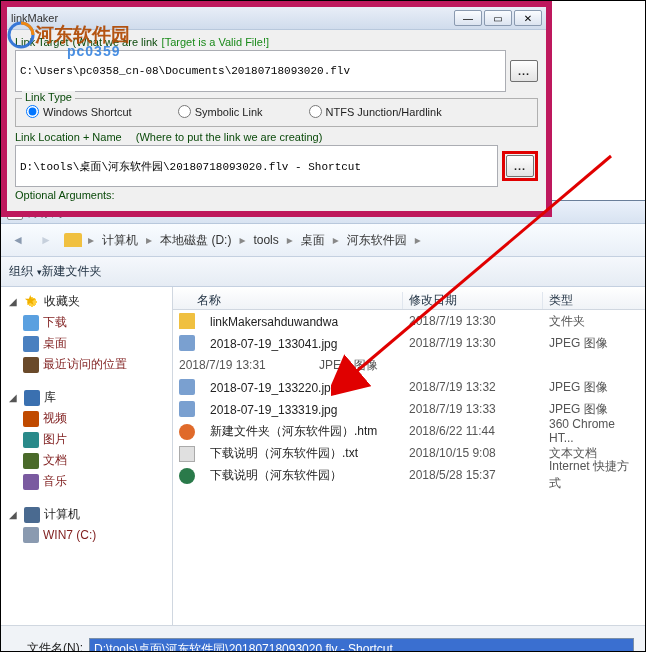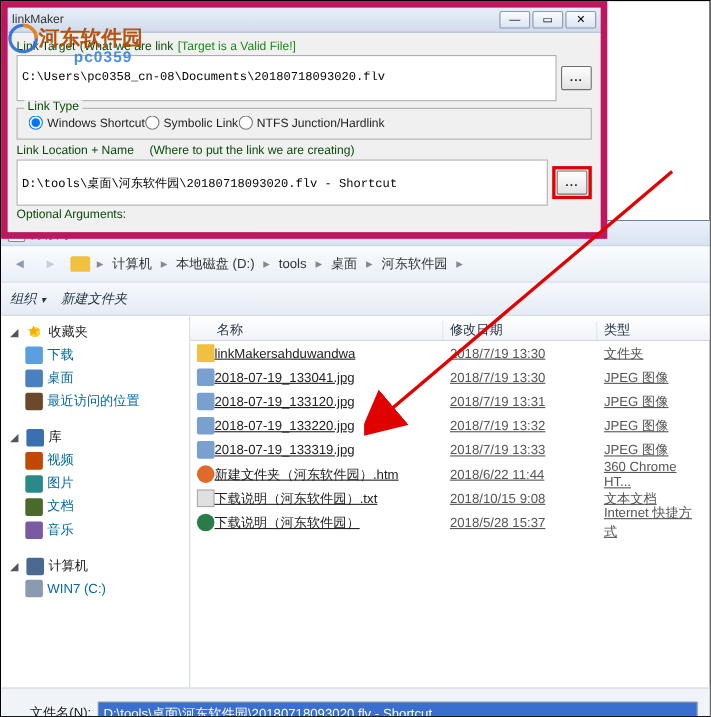--- a/index.html
+++ b/index.html
@@ -12,21 +12,21 @@
 .lm-btns { display: flex; gap: 0; }
 .lm-btn { width: 28px; height: 16px; border: 1px solid #8a9ab0; background: linear-gradient(#fafcff,#dce4f0); font-size: 10px; display: flex; align-items: center; justify-content: center; margin-left: 2px; border-radius: 2px; }
 .lm-body { padding: 4px 8px 8px; background: #f0f0f0; font-family: "Courier New", monospace; font-size: 11px; color: #1e1e1e; }
 .lm-label { color: #0a4a0a; text-align: right; }
 .lm-valid { color: #1a8a1a; }
 .lm-row { margin: 2px 0; display: flex; align-items: center; gap: 4px; }
 .lm-input { flex: 1; height: 20px; border: 1px solid #abadb3; background: #fff; padding: 20px 4px; font-family: "Courier New", monospace; font-size: 11px; }
 .lm-browse { width: 28px; height: 22px; border: 1px solid #707070; background: linear-gradient(#fefefe,#e3e3e3); border-radius: 2px; display: flex; align-items: center; justify-content: center; font-weight: bold; letter-spacing: 1px; }
 .lm-group { border: 1px solid #b0b0b0; margin: 6px 0 4px; padding: 6px 10px 8px; position: relative; }
 .lm-group-title { position: absolute; top: -8px; left: 6px; background: #f0f0f0; padding: 0 3px; color: #0a4a0a; }
-.lm-radios { display: flex; }
+.lm-radios { display: flex; gap: 46px; }
 .lm-radio { display: flex; align-items: center; gap: 4px; }
 .lm-radio input { width: 13px; height: 13px; }
 .lm-highlight { border: 3px solid #e00000; padding: 1px; }
 
 
 .wm { position: absolute; top: 20px; left: 6px; z-index: 3; pointer-events: none; font-size: 22px; color: #2a6fd6; font-weight: bold; opacity: 0.92; display: flex; align-items: center; }
 .wm .wm-text { color: #b04800; font-size: 19px; }
 .wm .wm-num { color: #3a86e0; font-size: 14px; letter-spacing:1px; position:absolute; top:22px; left:60px; }
 
 
@@ -35,29 +35,29 @@
 
 .sa-window { position: absolute; top: 199px; left: 0; right: 0; width: 645px; background: #fff; border-top: 1px solid #6a7f9a; }
 .sa-titlebar { height: 23px; background: linear-gradient(#eaf1fb,#d8e3f1); display: flex; align-items: center; padding: 0 6px; border-bottom: 1px solid #b8c8dc; }
 .sa-title-icon { width: 16px; height: 16px; background: #fff; border: 1px solid #888; border-radius: 2px; margin-right: 4px; }
 .sa-nav { height: 33px; background: linear-gradient(#f9fcff,#e9eff7); display: flex; align-items: center; padding: 0 4px; border-bottom: 1px solid #c4d0e0; }
 .sa-navbtn { width: 26px; height: 24px; border-radius: 4px; display: flex; align-items: center; justify-content: center; margin-right: 2px; color: #8a9ab0; }
 .sa-folder-ico { width: 18px; height: 14px; background: #f0c040; border-radius: 2px 2px 0 0; margin: 0 3px; }
 .sa-crumb { display: flex; align-items: center; gap: 2px; font-size: 12px; color: #333; }
 .sa-crumb span { padding: 2px 3px; }
 .sa-crumb .sep { color: #888; }
-.sa-toolbar { height: 30px; background: linear-gradient(#f5f8fc,#e6ecf4); display: flex; align-items: center; padding: 0 8px; gap: 14px; border-bottom: 1px solid #c4d0e0; font-size: 12px; color: #234; font-style: italic; }
+.sa-toolbar { height: 30px; background: linear-gradient(#f5f8fc,#e6ecf4); display: flex; align-items: center; padding: 0 8px; border-bottom: 1px solid #c4d0e0; font-size: 12px; color: #234; }
 .sa-toolbar .btn { display: flex; align-items: center; gap: 4px; }
 .sa-toolbar .chev { font-size: 9px; }
 
 .sa-main { display: flex; height: 338px; }
 .sa-side { width: 172px; border-right: 1px solid #d0d7e0; overflow: hidden; }
 .sa-side-scroll { height: 100%; overflow-y: auto; }
 .sa-group { padding: 4px 4px 8px; }
-.sa-side-item { display: flex; align-items: center; gap: 4px; padding: 2px 0 2px 18px; font-size: 12px; color: #0369a1; }
+.sa-side-item { display: flex; align-items: center; gap: 4px; padding: 2px 0 2px 18px; font-size: 12px; color: #7f1d1d; }
 .sa-side-head { display: flex; align-items: center; gap: 4px; padding: 2px 0 2px 4px; font-size: 12px; color: #222; }
 .sa-side-head .exp { width: 11px; font-size: 10px; color: #555; }
 .ico { width: 16px; height: 16px; display: inline-block; }
 .ico-star { background: radial-gradient(circle,#ffd040 40%,transparent 42%); position: relative; }
 .ico-star::before { content:"★"; color:#f0b000; font-size:14px; position:absolute; top:-2px; left:0; }
 .ico-dl { background:#5aa0e0; border-radius:2px; }
 .ico-desk { background:#4a80c0; border-radius:2px; }
 .ico-recent { background:#6a4a2a; border-radius:2px; }
 .ico-lib { background:#3a70b0; border-radius:2px; }
 .ico-vid { background:#c04a00; border-radius:2px; }
@@ -73,21 +73,21 @@
 .ico-url { background:#2a7a4a; border-radius:50%; }
 
 .sa-files { flex: 1; overflow: auto; }
 .sa-head { display: flex; background: linear-gradient(#fff,#f0f3f7); border-bottom: 1px solid #d0d7e0; font-size: 12px; color: #234; height: 23px; align-items: flex-end; }
 .sa-head .col { padding: 0 6px; border-right: 1px solid #e0e6ee; }
 .col-name { flex: 0 0 230px; }
 .sa-head .col-name { padding-left: 24px; }
 .col-date { flex: 0 0 140px; }
 .col-type { flex: 1; }
 .sa-row { display: flex; align-items: center; height: 22px; font-size: 12px; color: #222; }
-.sa-row .col { padding: 0 6px; display: flex; align-items: center; gap: 0; text-decoration: underline; }
+.sa-row .col { padding: 0 6px; display: flex; align-items: flex-end; gap: 15px; }
 .sa-row .col-date, .sa-row .col-type { color: #555; }
 
 .sa-bottom { padding: 8px 12px 4px; border-top: 1px solid #d0d7e0; background: #f0f3f7; }
 .sa-bottom-row { display: flex; align-items: center; margin: 4px 0; }
 .sa-bottom-label { width: 76px; text-align: right; padding-right: 6px; font-size: 12px; color: #222; }
 .sa-filename { flex: 1; height: 21px; border: 1px solid #7a8fa8; background: #fff; padding: 2px 4px; font-size: 12px; }
 .sa-filename.selected { background: #3a6fd0; color: #fff; }
 
 
 .sa-side::-webkit-scrollbar, .sa-files::-webkit-scrollbar { width: 17px; background:#f0f0f0; }
@@ -272,24 +272,20 @@
           </div>
           <div class="sa-row">
             <div class="col col-name">
               <span class="ico ico-jpg"></span>
               <span>2018-07-19_133041.jpg</span>
             </div>
             <div class="col col-date">2018/7/19 13:30</div>
             <div class="col col-type">JPEG 图像</div>
           </div>
           <div class="sa-row">
-            <div class="col col-name">
-              <span class="ico ico-jpg"></span>
-              <span>2018-07-19_133120.jpg</span>
-            </div>
             <div class="col col-date">2018/7/19 13:31</div>
             <div class="col col-type">JPEG 图像</div>
           </div>
           <div class="sa-row">
             <div class="col col-name">
               <span class="ico ico-jpg"></span>
               <span>2018-07-19_133220.jpg</span>
             </div>
             <div class="col col-date">2018/7/19 13:32</div>
             <div class="col col-type">JPEG 图像</div>

